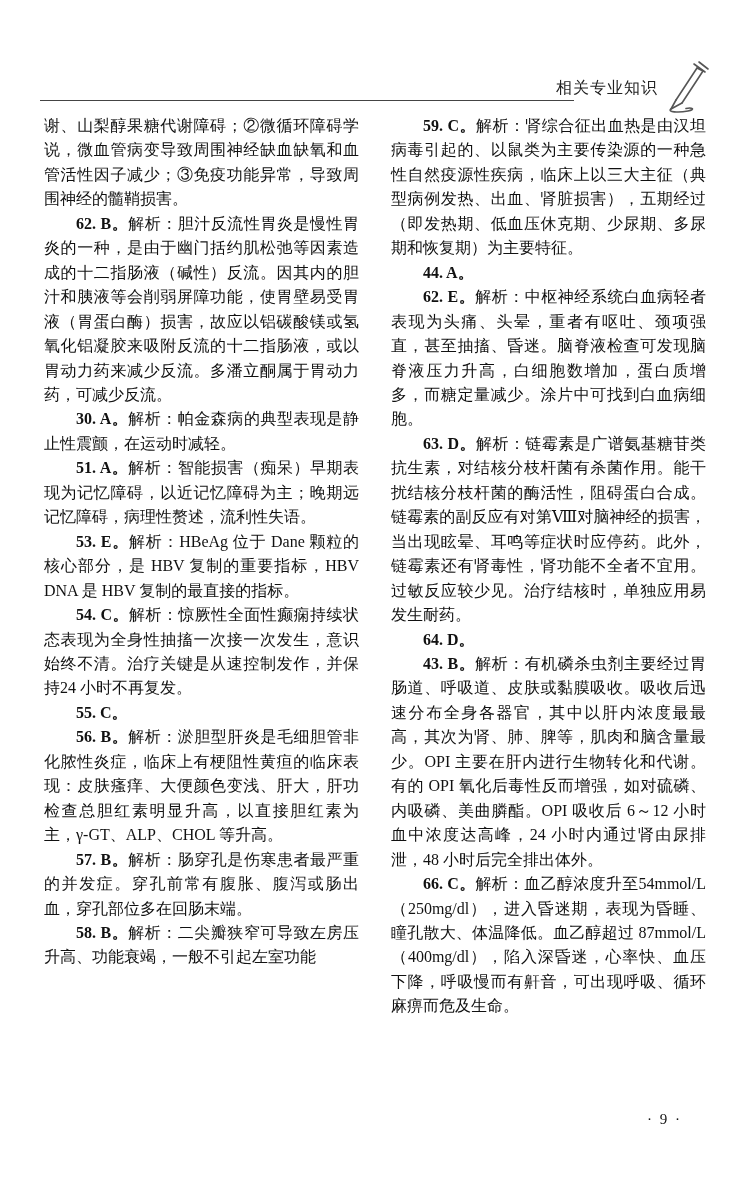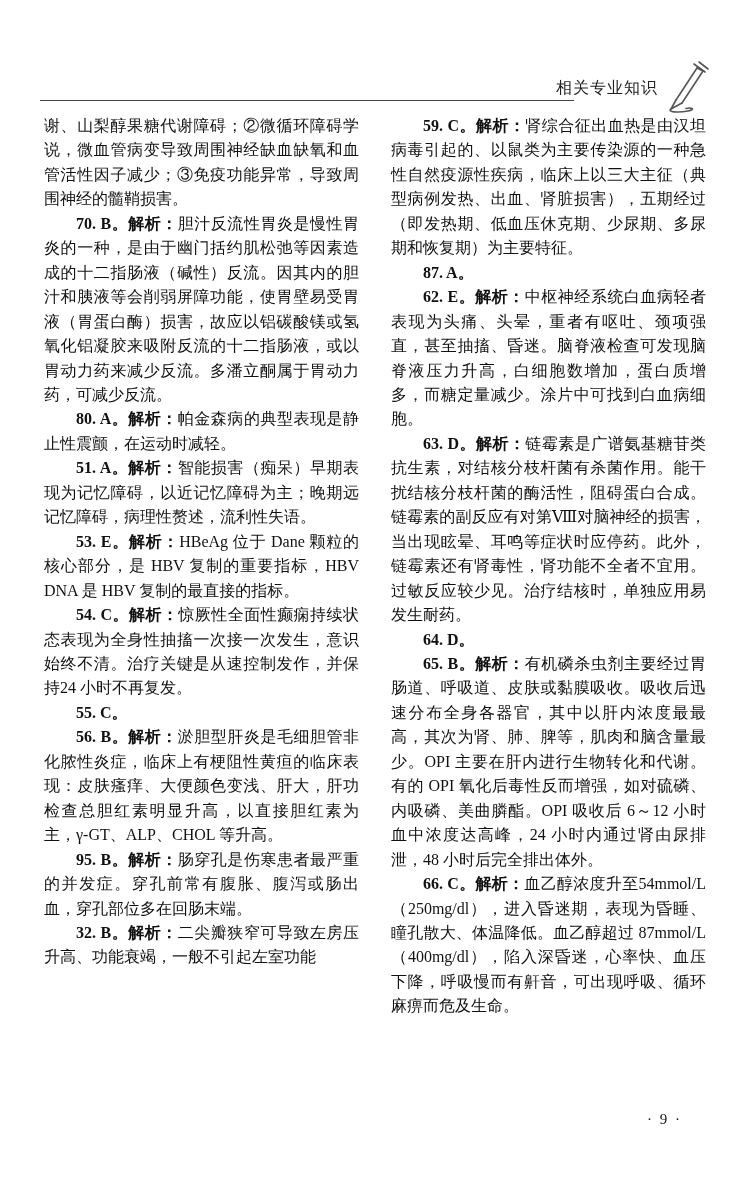--- a/index.html
+++ b/index.html
@@ -52,21 +52,21 @@
   .column {
     width: 321px;
     font-size: 16px;
     line-height: 24.45px;
     text-align: justify;
   }
   .para { margin: 0; }
   .para.indent { text-indent: 2em; }
   .num { font-weight: bold; }
   .label {
-    font-weight: bold;
+    font-weight: normal;
     font-family: "Liberation Sans", "DejaVu Sans", sans-serif;
   }
   
   .page-number {
     position: absolute;
     bottom: 72px;
     right: 68px;
     font-size: 15px;
     letter-spacing: 2px;
     color: #111111;
@@ -94,36 +94,36 @@
         <path d="M18 40 L13 49 L24 43"></path>
 
         <path d="M13 49 C9 52, 20 53, 30 51 C38 49.5, 34 47, 28 48.5"></path>
       </g>
     </svg>
   </div>
 
   <div class="content">
     <div class="column" id="col-left">
         <p class="para">谢、山梨醇果糖代谢障碍；②微循环障碍学说，微血管病变导致周围神经缺血缺氧和血管活性因子减少；③免疫功能异常，导致周围神经的髓鞘损害。</p>
-        <p class="para indent"><span class="num">70. B。</span><span class="label">解析：</span>胆汁反流性胃炎是慢性胃炎的一种，是由于幽门括约肌松弛等因素造成的十二指肠液（碱性）反流。因其内的胆汁和胰液等会削弱屏障功能，使胃壁易受胃液（胃蛋白酶）损害，故应以铝碳酸镁或氢氧化铝凝胶来吸附反流的十二指肠液，或以胃动力药来减少反流。多潘立酮属于胃动力药，可减少反流。</p>
-        <p class="para indent"><span class="num">80. A。</span><span class="label">解析：</span>帕金森病的典型表现是静止性震颤，在运动时减轻。</p>
+        <p class="para indent"><span class="num">62. B。</span><span class="label">解析：</span>胆汁反流性胃炎是慢性胃炎的一种，是由于幽门括约肌松弛等因素造成的十二指肠液（碱性）反流。因其内的胆汁和胰液等会削弱屏障功能，使胃壁易受胃液（胃蛋白酶）损害，故应以铝碳酸镁或氢氧化铝凝胶来吸附反流的十二指肠液，或以胃动力药来减少反流。多潘立酮属于胃动力药，可减少反流。</p>
+        <p class="para indent"><span class="num">30. A。</span><span class="label">解析：</span>帕金森病的典型表现是静止性震颤，在运动时减轻。</p>
         <p class="para indent"><span class="num">51. A。</span><span class="label">解析：</span>智能损害（痴呆）早期表现为记忆障碍，以近记忆障碍为主；晚期远记忆障碍，病理性赘述，流利性失语。</p>
         <p class="para indent"><span class="num">53. E。</span><span class="label">解析：</span>HBeAg 位于 Dane 颗粒的核心部分，是 HBV 复制的重要指标，HBV DNA 是 HBV 复制的最直接的指标。</p>
         <p class="para indent"><span class="num">54. C。</span><span class="label">解析：</span>惊厥性全面性癫痫持续状态表现为全身性抽搐一次接一次发生，意识始终不清。治疗关键是从速控制发作，并保持24 小时不再复发。</p>
         <p class="para indent"><span class="num">55. C。</span></p>
         <p class="para indent"><span class="num">56. B。</span><span class="label">解析：</span>淤胆型肝炎是毛细胆管非化脓性炎症，临床上有梗阻性黄疸的临床表现：皮肤瘙痒、大便颜色变浅、肝大，肝功检查总胆红素明显升高，以直接胆红素为主，γ-GT、ALP、CHOL 等升高。</p>
-        <p class="para indent"><span class="num">95. B。</span><span class="label">解析：</span>肠穿孔是伤寒患者最严重的并发症。穿孔前常有腹胀、腹泻或肠出血，穿孔部位多在回肠末端。</p>
-        <p class="para indent"><span class="num">32. B。</span><span class="label">解析：</span>二尖瓣狭窄可导致左房压升高、功能衰竭，一般不引起左室功能</p>
+        <p class="para indent"><span class="num">57. B。</span><span class="label">解析：</span>肠穿孔是伤寒患者最严重的并发症。穿孔前常有腹胀、腹泻或肠出血，穿孔部位多在回肠末端。</p>
+        <p class="para indent"><span class="num">58. B。</span><span class="label">解析：</span>二尖瓣狭窄可导致左房压升高、功能衰竭，一般不引起左室功能</p>
       </div>
     <div class="column" id="col-right">
         <p class="para indent"><span class="num">59. C。</span><span class="label">解析：</span>肾综合征出血热是由汉坦病毒引起的、以鼠类为主要传染源的一种急性自然疫源性疾病，临床上以三大主征（典型病例发热、出血、肾脏损害），五期经过（即发热期、低血压休克期、少尿期、多尿期和恢复期）为主要特征。</p>
-        <p class="para indent"><span class="num">87. A。</span></p>
+        <p class="para indent"><span class="num">44. A。</span></p>
         <p class="para indent"><span class="num">62. E。</span><span class="label">解析：</span>中枢神经系统白血病轻者表现为头痛、头晕，重者有呕吐、颈项强直，甚至抽搐、昏迷。脑脊液检查可发现脑脊液压力升高，白细胞数增加，蛋白质增多，而糖定量减少。涂片中可找到白血病细胞。</p>
         <p class="para indent"><span class="num">63. D。</span><span class="label">解析：</span>链霉素是广谱氨基糖苷类抗生素，对结核分枝杆菌有杀菌作用。能干扰结核分枝杆菌的酶活性，阻碍蛋白合成。链霉素的副反应有对第Ⅷ对脑神经的损害，当出现眩晕、耳鸣等症状时应停药。此外，链霉素还有肾毒性，肾功能不全者不宜用。过敏反应较少见。治疗结核时，单独应用易发生耐药。</p>
         <p class="para indent"><span class="num">64. D。</span></p>
-        <p class="para indent"><span class="num">65. B。</span><span class="label">解析：</span>有机磷杀虫剂主要经过胃肠道、呼吸道、皮肤或黏膜吸收。吸收后迅速分布全身各器官，其中以肝内浓度最最高，其次为肾、肺、脾等，肌肉和脑含量最少。OPI 主要在肝内进行生物转化和代谢。有的 OPI 氧化后毒性反而增强，如对硫磷、内吸磷、美曲膦酯。OPI 吸收后 6～12 小时血中浓度达高峰，24 小时内通过肾由尿排泄，48 小时后完全排出体外。</p>
+        <p class="para indent"><span class="num">43. B。</span><span class="label">解析：</span>有机磷杀虫剂主要经过胃肠道、呼吸道、皮肤或黏膜吸收。吸收后迅速分布全身各器官，其中以肝内浓度最最高，其次为肾、肺、脾等，肌肉和脑含量最少。OPI 主要在肝内进行生物转化和代谢。有的 OPI 氧化后毒性反而增强，如对硫磷、内吸磷、美曲膦酯。OPI 吸收后 6～12 小时血中浓度达高峰，24 小时内通过肾由尿排泄，48 小时后完全排出体外。</p>
         <p class="para indent"><span class="num">66. C。</span><span class="label">解析：</span>血乙醇浓度升至54mmol/L（250mg/dl），进入昏迷期，表现为昏睡、瞳孔散大、体温降低。血乙醇超过 87mmol/L（400mg/dl），陷入深昏迷，心率快、血压下降，呼吸慢而有鼾音，可出现呼吸、循环麻痹而危及生命。</p>
       </div>
   </div>
 
   <div class="page-number">· 9 ·</div>
 
 </div>
 
 </body></html>

